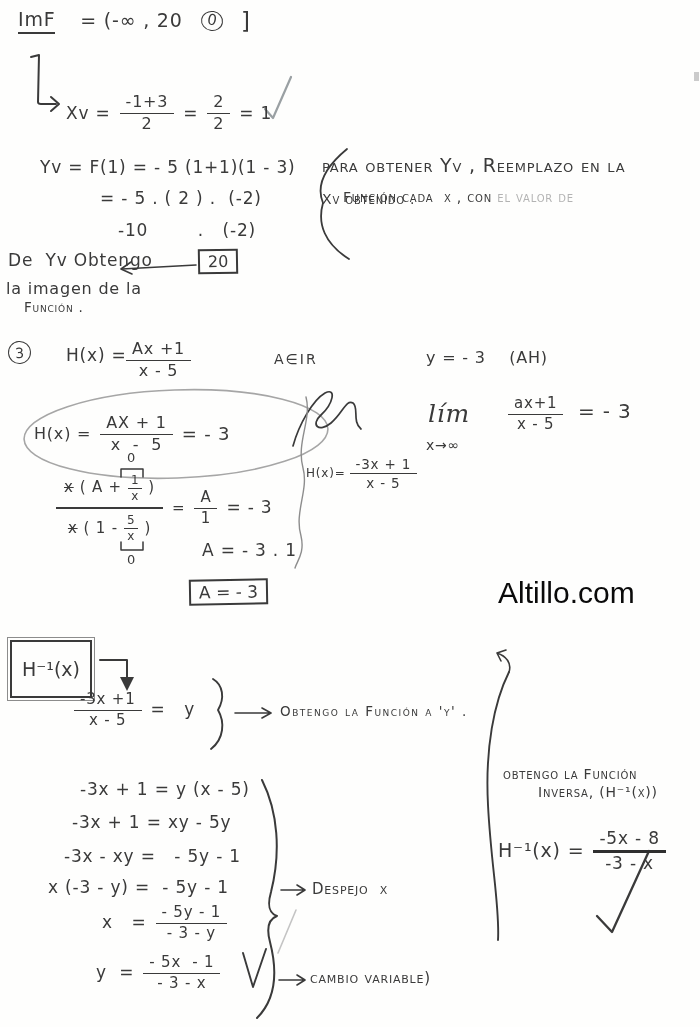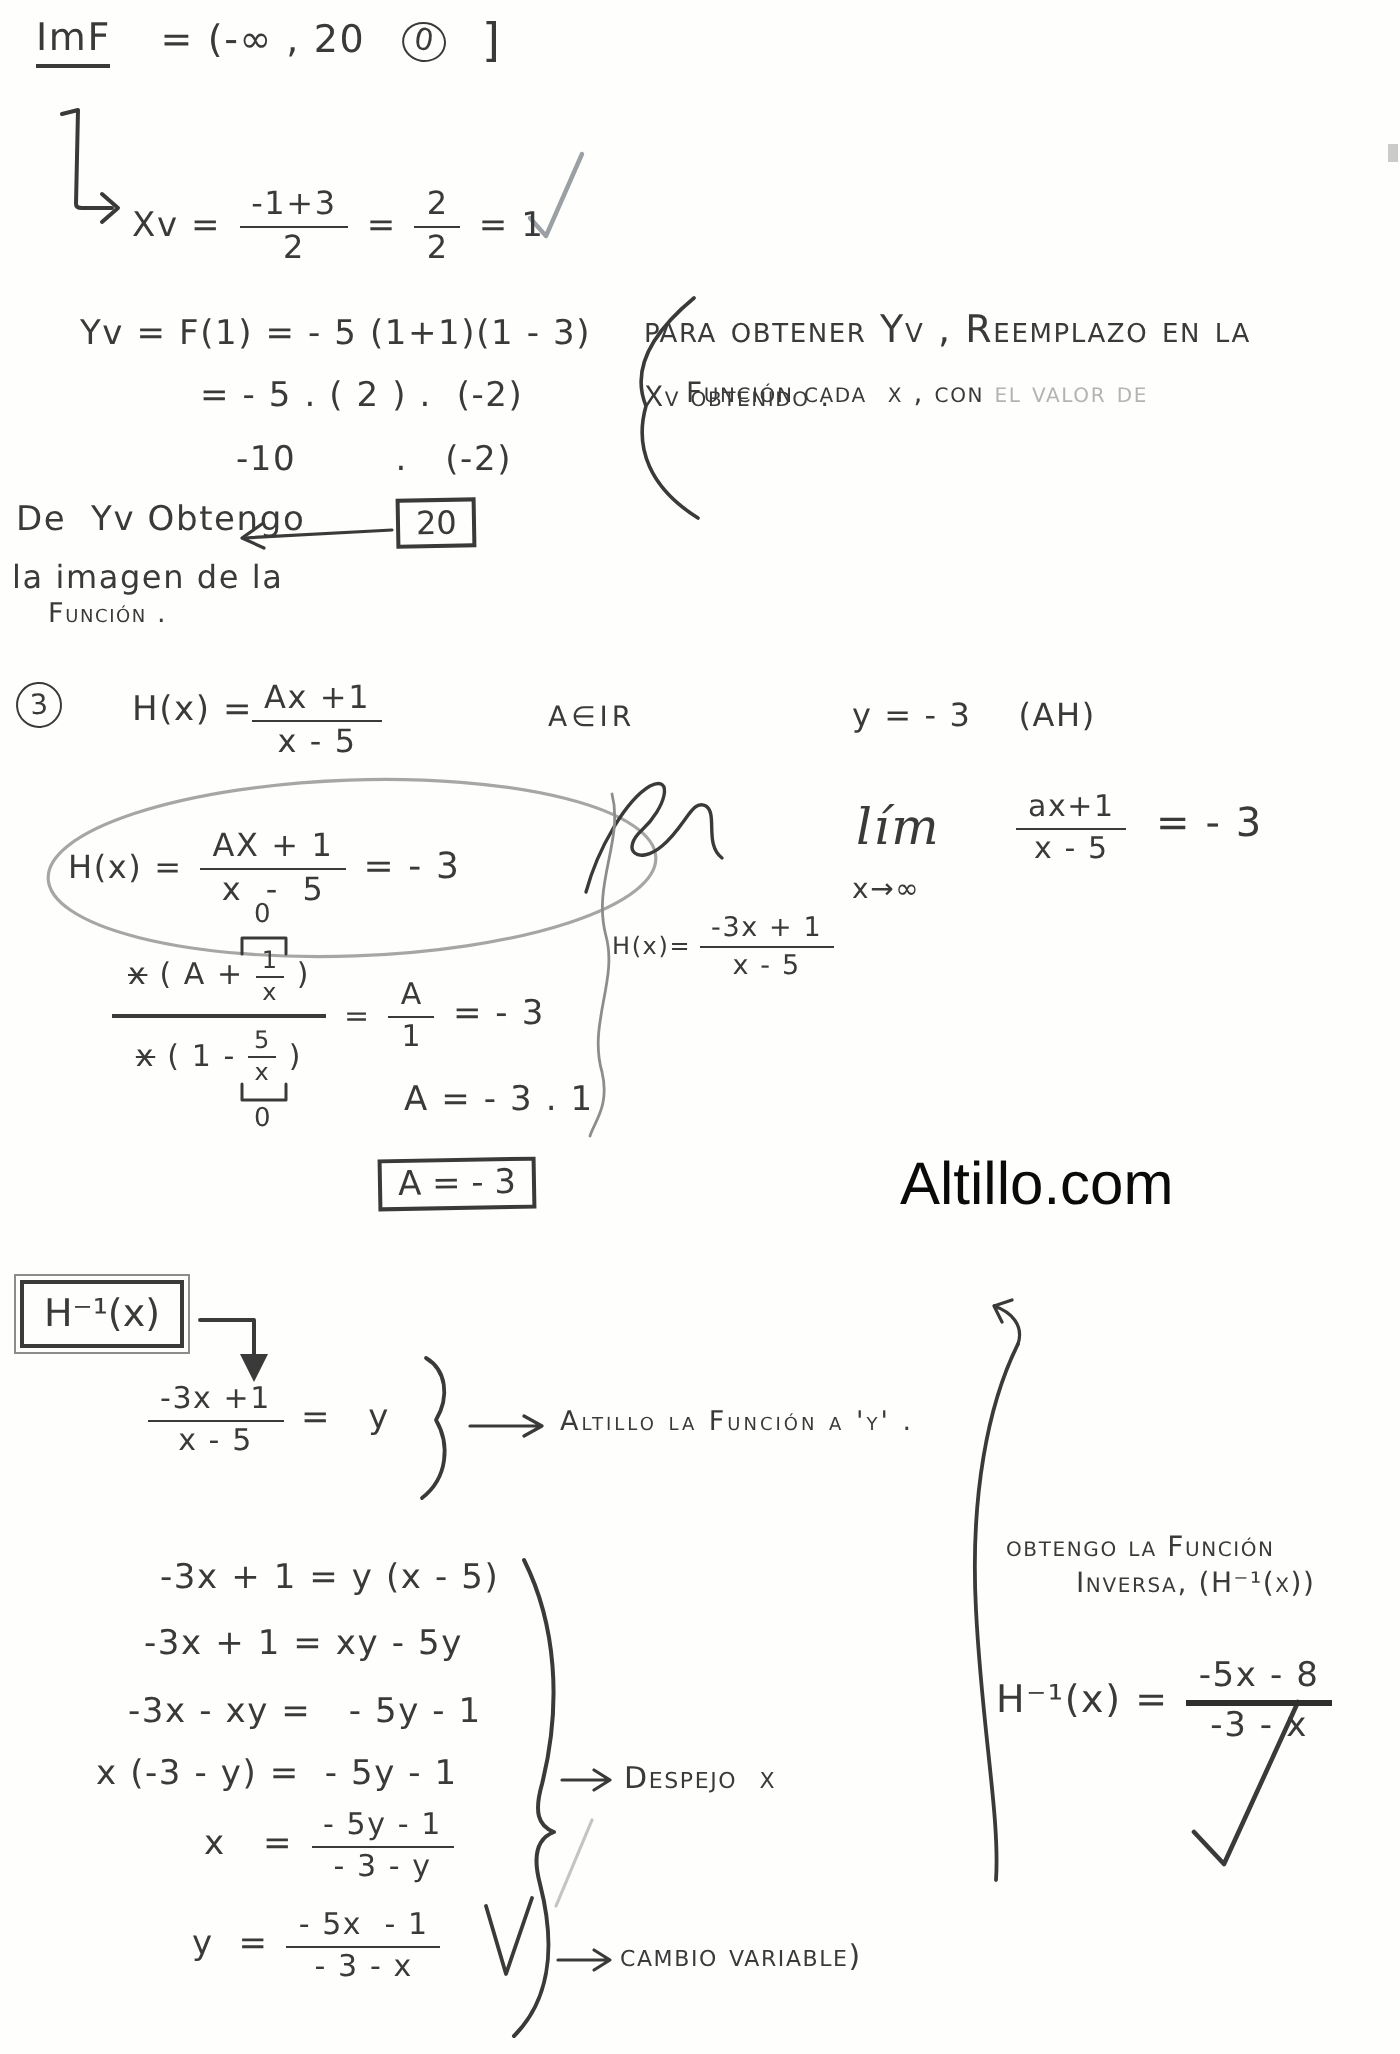--- a/index.html
+++ b/index.html
@@ -25,21 +25,21 @@
   .cancel { text-decoration:line-through; }
   .underl { border-bottom:2px solid #3a3a3a; padding-bottom:1px; }
   .oval { display:inline-block; border:1.6px solid #3a3a3a; border-radius:50%;
           padding:0 5px 1px; transform:rotate(10deg); font-size:15px; }
   .boxed { position:absolute; z-index:2; border:2px solid #3a3a3a; padding:1px 8px; white-space:pre; }
   .circled { position:absolute; z-index:2; width:23px; height:23px; border:1.7px solid #3a3a3a;
              border-radius:50%; display:flex; align-items:center; justify-content:center; }
   .caps { font-variant:small-caps; }
   .faint { color:#b3b3b3; }
   .wm { position:absolute; z-index:2; color:#0a0a0a; font-family:"Liberation Sans", sans-serif;
-        letter-spacing:0; white-space:pre; }
+        letter-spacing:0; white-space:pre;margin-left:48px; }
 </style>
 </head>
 <body>
 
 <div class="sheet">
 
   <svg class="overlay" width="700" height="1027" viewBox="0 0 700 1027">
     <g stroke="#3a3a3a" stroke-width="2" fill="none" stroke-linecap="round" stroke-linejoin="round">
       <path d="M31,57 L39,55 L38,102 Q38,104 41,104 L56,104"></path>
       <path d="M51,97 L59,104 L51,111"></path>
@@ -167,30 +167,30 @@
     <span style="font-size:17px">= - 3</span>
   </div>
   <div class="t" style="left:127px;top:451px;font-size:13px">0</div>
   <div class="t" style="left:127px;top:553px;font-size:13px">0</div>
 
   <div class="t" style="left:202px;top:541px;font-size:17px">A = - 3 . 1</div>
   <div class="boxed" style="left:189px;top:579px;font-size:17px;transform:rotate(-1deg)">A = - 3</div>
 
   <div class="wm" style="left:450px;top:576px;font-size:30px">Altillo.com</div>
 
-  <div class="boxed" style="left:10px;top:640px;font-size:19px;border-width:2.5px;outline:1px solid #8c8c8c;outline-offset:2px;padding:4px 10px">H⁻¹(x)</div>
+  <div class="boxed" style="left:10px;top:640px;font-size:19px;border-width:2.5px;outline:1px solid #8c8c8c;outline-offset:2px;padding:16px 10px">H⁻¹(x)</div>
 
   <div class="t row" style="left:74px;top:692px;font-size:15px">
     <span class="frac">
       <span class="fn">-3x +1</span>
       <span class="fd">x - 5</span>
     </span>
     <span style="font-size:17px">=   y</span>
   </div>
-  <div class="t caps" style="left:280px;top:704px;font-size:13.5px;letter-spacing:1.5px">Altillo la Función a 'y' .</div>
+  <div class="t caps" style="left:280px;top:704px;font-size:13.5px;letter-spacing:1.5px">Obtengo la Función a 'y' .</div>
 
   <div class="t" style="left:80px;top:780px;font-size:17px">-3x + 1 = y (x - 5)</div>
   <div class="t" style="left:72px;top:813px;font-size:17px">-3x + 1 = xy - 5y</div>
   <div class="t" style="left:64px;top:847px;font-size:17px">-3x - xy =   - 5y - 1</div>
   <div class="t" style="left:48px;top:878px;font-size:17px">x (-3 - y) =  - 5y - 1</div>
 
   <div class="t row" style="left:102px;top:905px;font-size:15px">
     <span style="font-size:17px">x   =</span>
     <span class="frac">
       <span class="fn">- 5y - 1</span>

